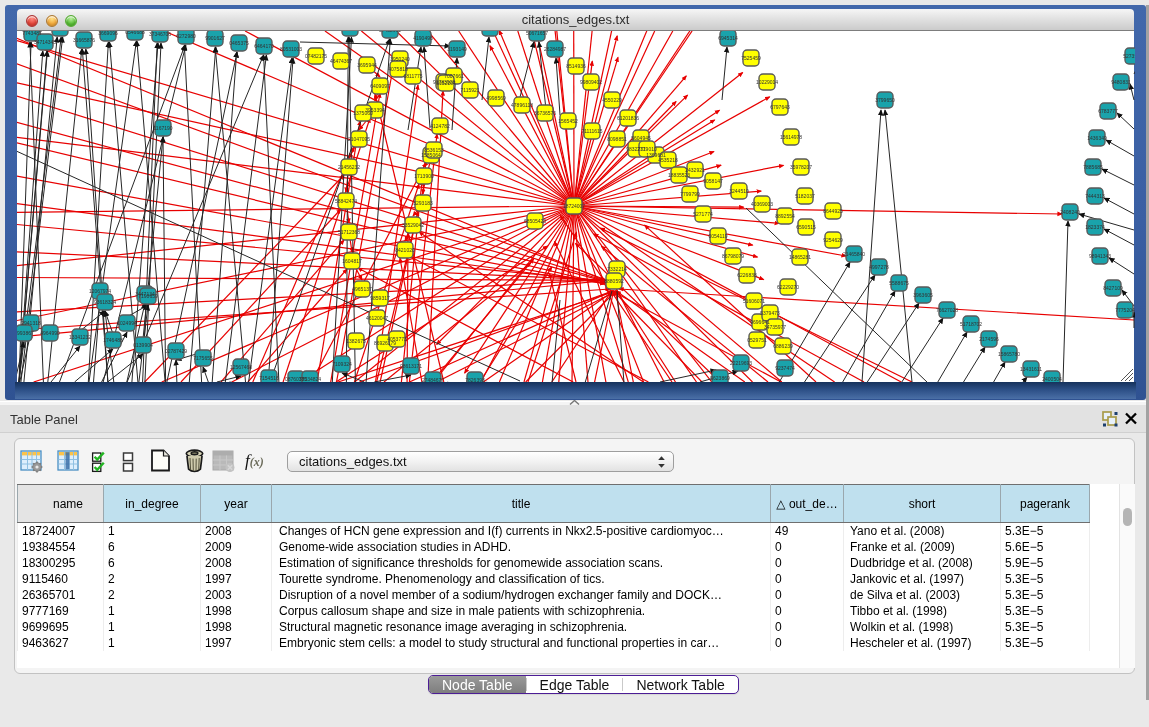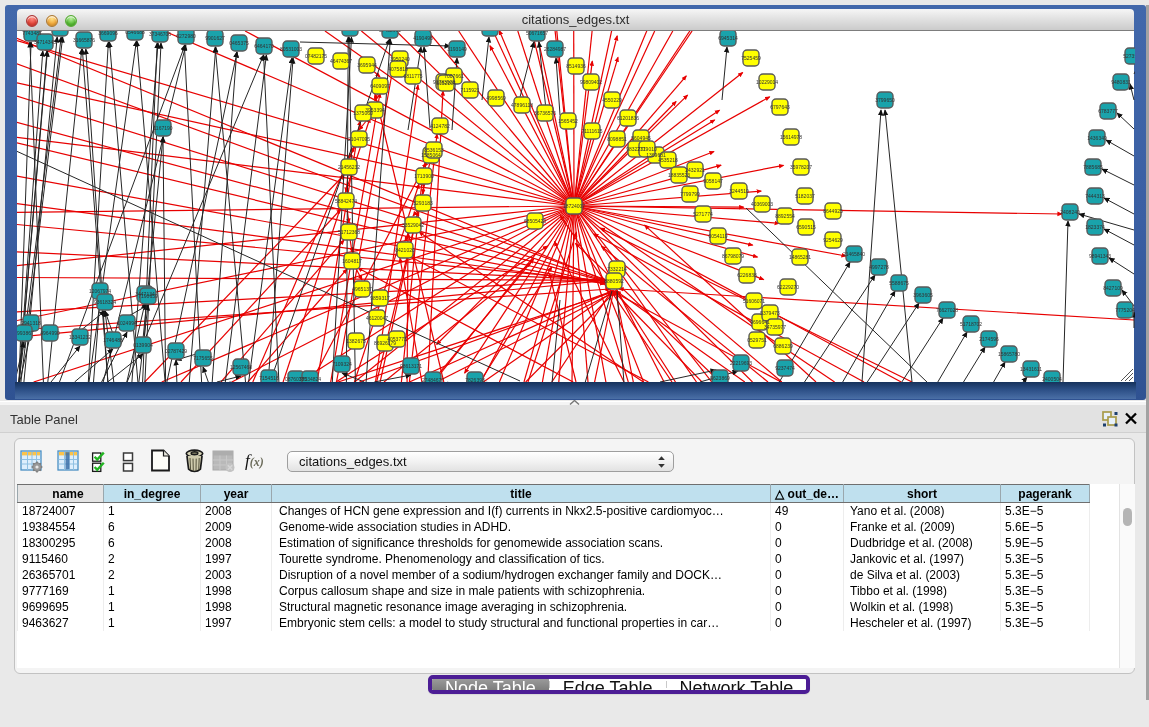--- a/index.html
+++ b/index.html
@@ -17,30 +17,30 @@
 #phead{position:absolute;left:0;top:405px;width:1149px;height:28px;background:#e2e2e2;
  border-bottom:1px solid #d0d0d0;}
 #phead .t{position:absolute;left:10px;top:7px;font-size:13px;color:#333;text-align:center;}
 #pbox{position:absolute;left:14px;top:438px;width:1121px;height:236px;background:#f4f4f4;
  border:1px solid #c2c2c2;border-radius:6px;}
 #combo{position:absolute;left:287px;top:451px;width:387px;height:21px;border:1px solid #9e9e9e;
  border-radius:5px;background:linear-gradient(180deg,#fff 0%,#f2f2f2 50%,#e2e2e2 100%);
  font-size:13px;color:#111;line-height:19px;padding-left:11px;}
 #tablewrap{position:absolute;left:17px;top:484px;width:1118px;height:184px;background:#fff;}
 table{border-collapse:collapse;table-layout:fixed;width:1073px;font-size:12px;color:#000;}
-th{height:18px;font-weight:bold;background:#bfe0ee;border:1px solid #9aa7ad;border-top:1px solid #6f6f6f;border-bottom:1px solid #6f6f6f;overflow:hidden;white-space:nowrap}
+th{height:38px;font-weight:normal;background:#bfe0ee;border:1px solid #9aa7ad;border-top:1px solid #6f6f6f;border-bottom:1px solid #6f6f6f;overflow:hidden;white-space:nowrap}
 th.c0{background:#e4e4e4;padding-left:15px}
 td{height:16px;padding:0 0 0 4px;overflow:hidden;white-space:nowrap;border-left:1px solid #ededed;border-right:1px solid #ededed;}
 .c0{width:86px}.c1{width:97px}.c2{width:71px}.c3{width:499px}.c4{width:73px}.c5{width:157px}.c6{width:89px}
 td.c5{padding-left:6px}
 td.c3{padding-left:7px}
 #vsb{position:absolute;left:1119px;top:484px;width:16px;height:184px;background:#fafafa;border-left:1px solid #e3e3e3;}
 #vsb .th{position:absolute;left:3px;top:24px;width:9px;height:18px;border-radius:5px;background:#b5b5b5;}
-#tabs{position:absolute;left:428px;top:675px;height:19px;border:4px solid #4c1d95;border-radius:5px;
- background:#fff;font-size:18px;display:flex;overflow:hidden;
+#tabs{position:absolute;left:428px;top:675px;height:19px;border:1px solid #4c1d95;border-radius:5px;
+ background:#fff;font-size:14px;display:flex;overflow:hidden;
  box-shadow:0 1px 1px rgba(0,0,0,0.08);}
 #tabs .seg{padding:0 13px;line-height:18px;color:#111;}
 #tabs .sel{background:linear-gradient(180deg,#9a9a9a,#7e7e7e);color:#fff;}
 #tabs .div{width:1px;background:#c9c9c9;margin:2px 0;}
 #status{position:absolute;left:0;top:700px;width:1149px;height:27px;background:#e9e9e9;border-top:1px solid #c9c9c9;margin-top:44px;}
 #status .m{position:absolute;right:32px;top:9px;font-size:11px;color:#222;}
 #status .dot{position:absolute;right:12px;top:8px;width:12px;height:12px;border-radius:50%;
  background:#2fbf3f;border:1px solid #2a7a2a;}
 #rstrip{position:absolute;right:0;top:5px;width:3px;height:695px;background:#a2a2a2;}
 .fdicon{position:absolute;top:411px;}

